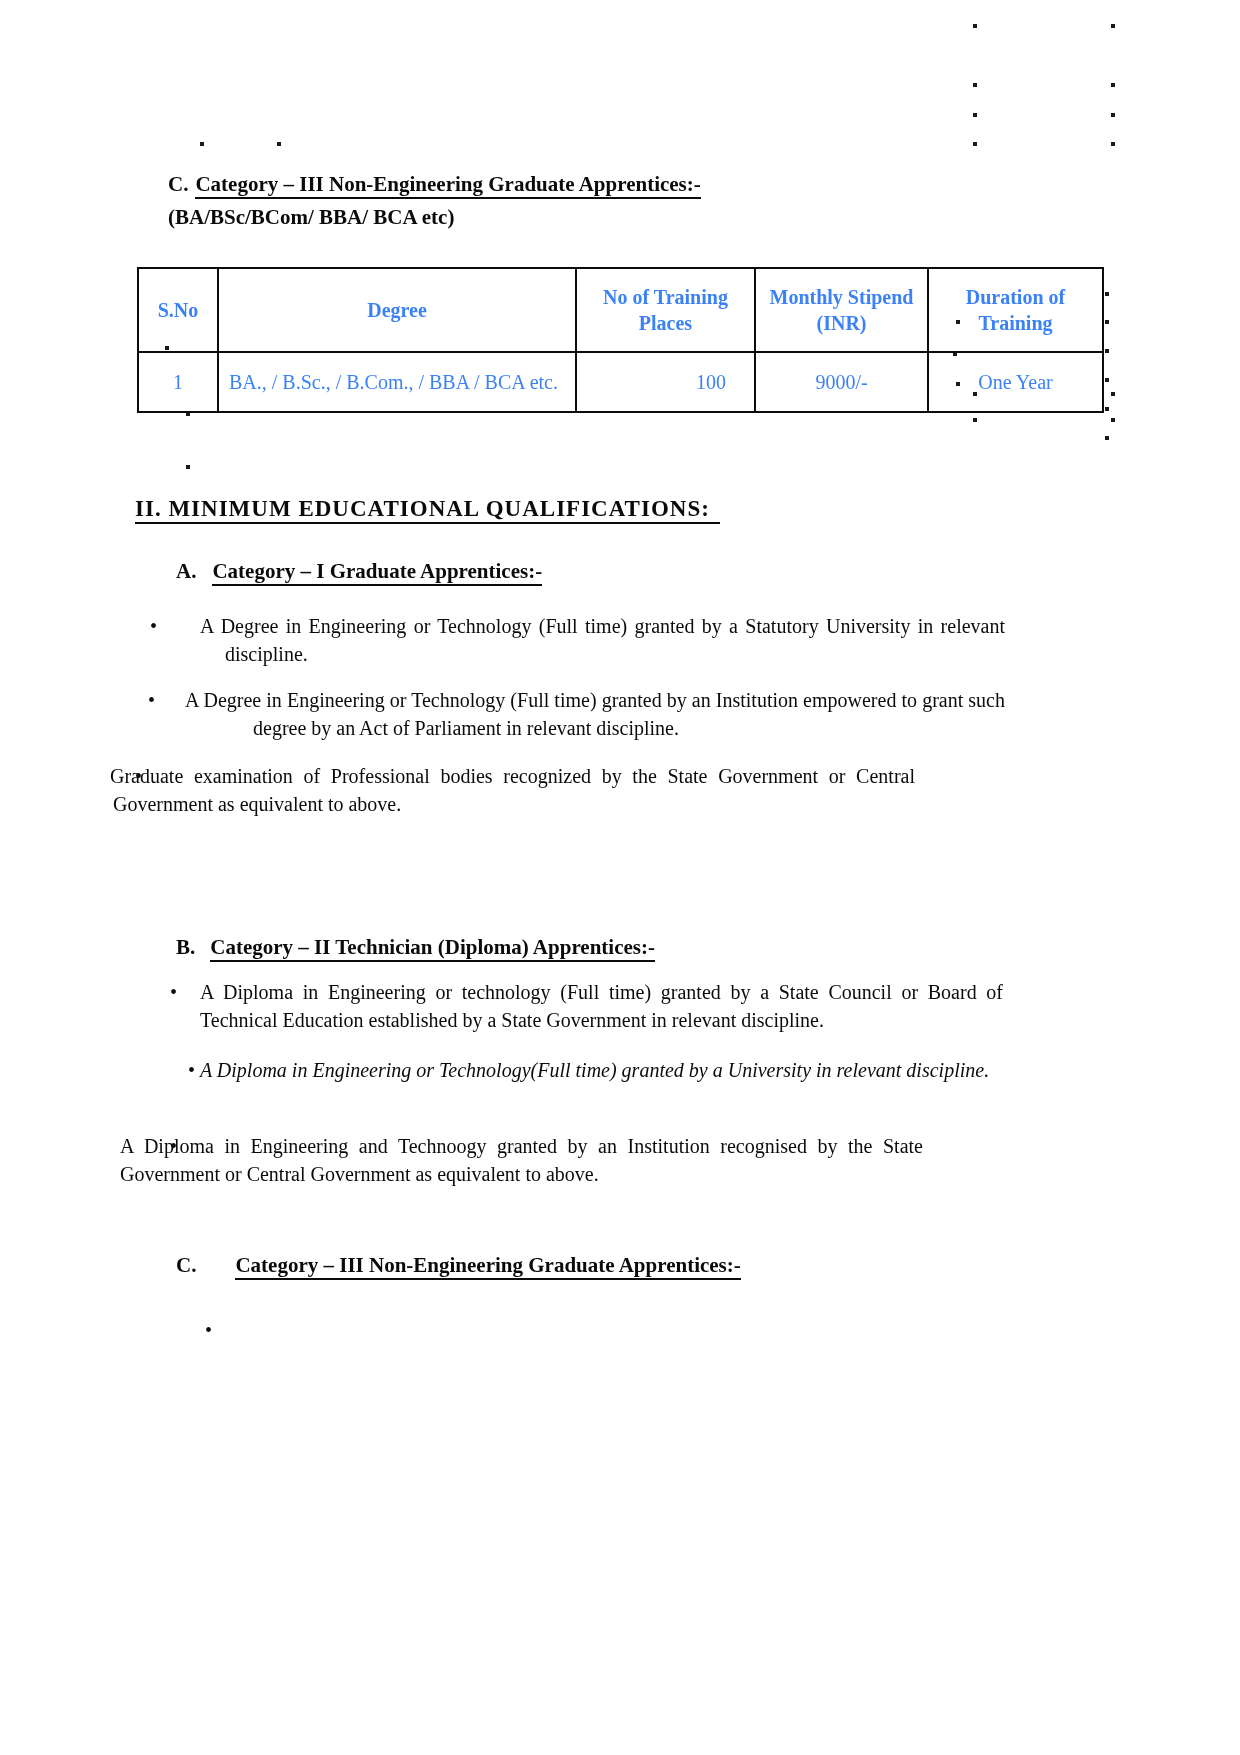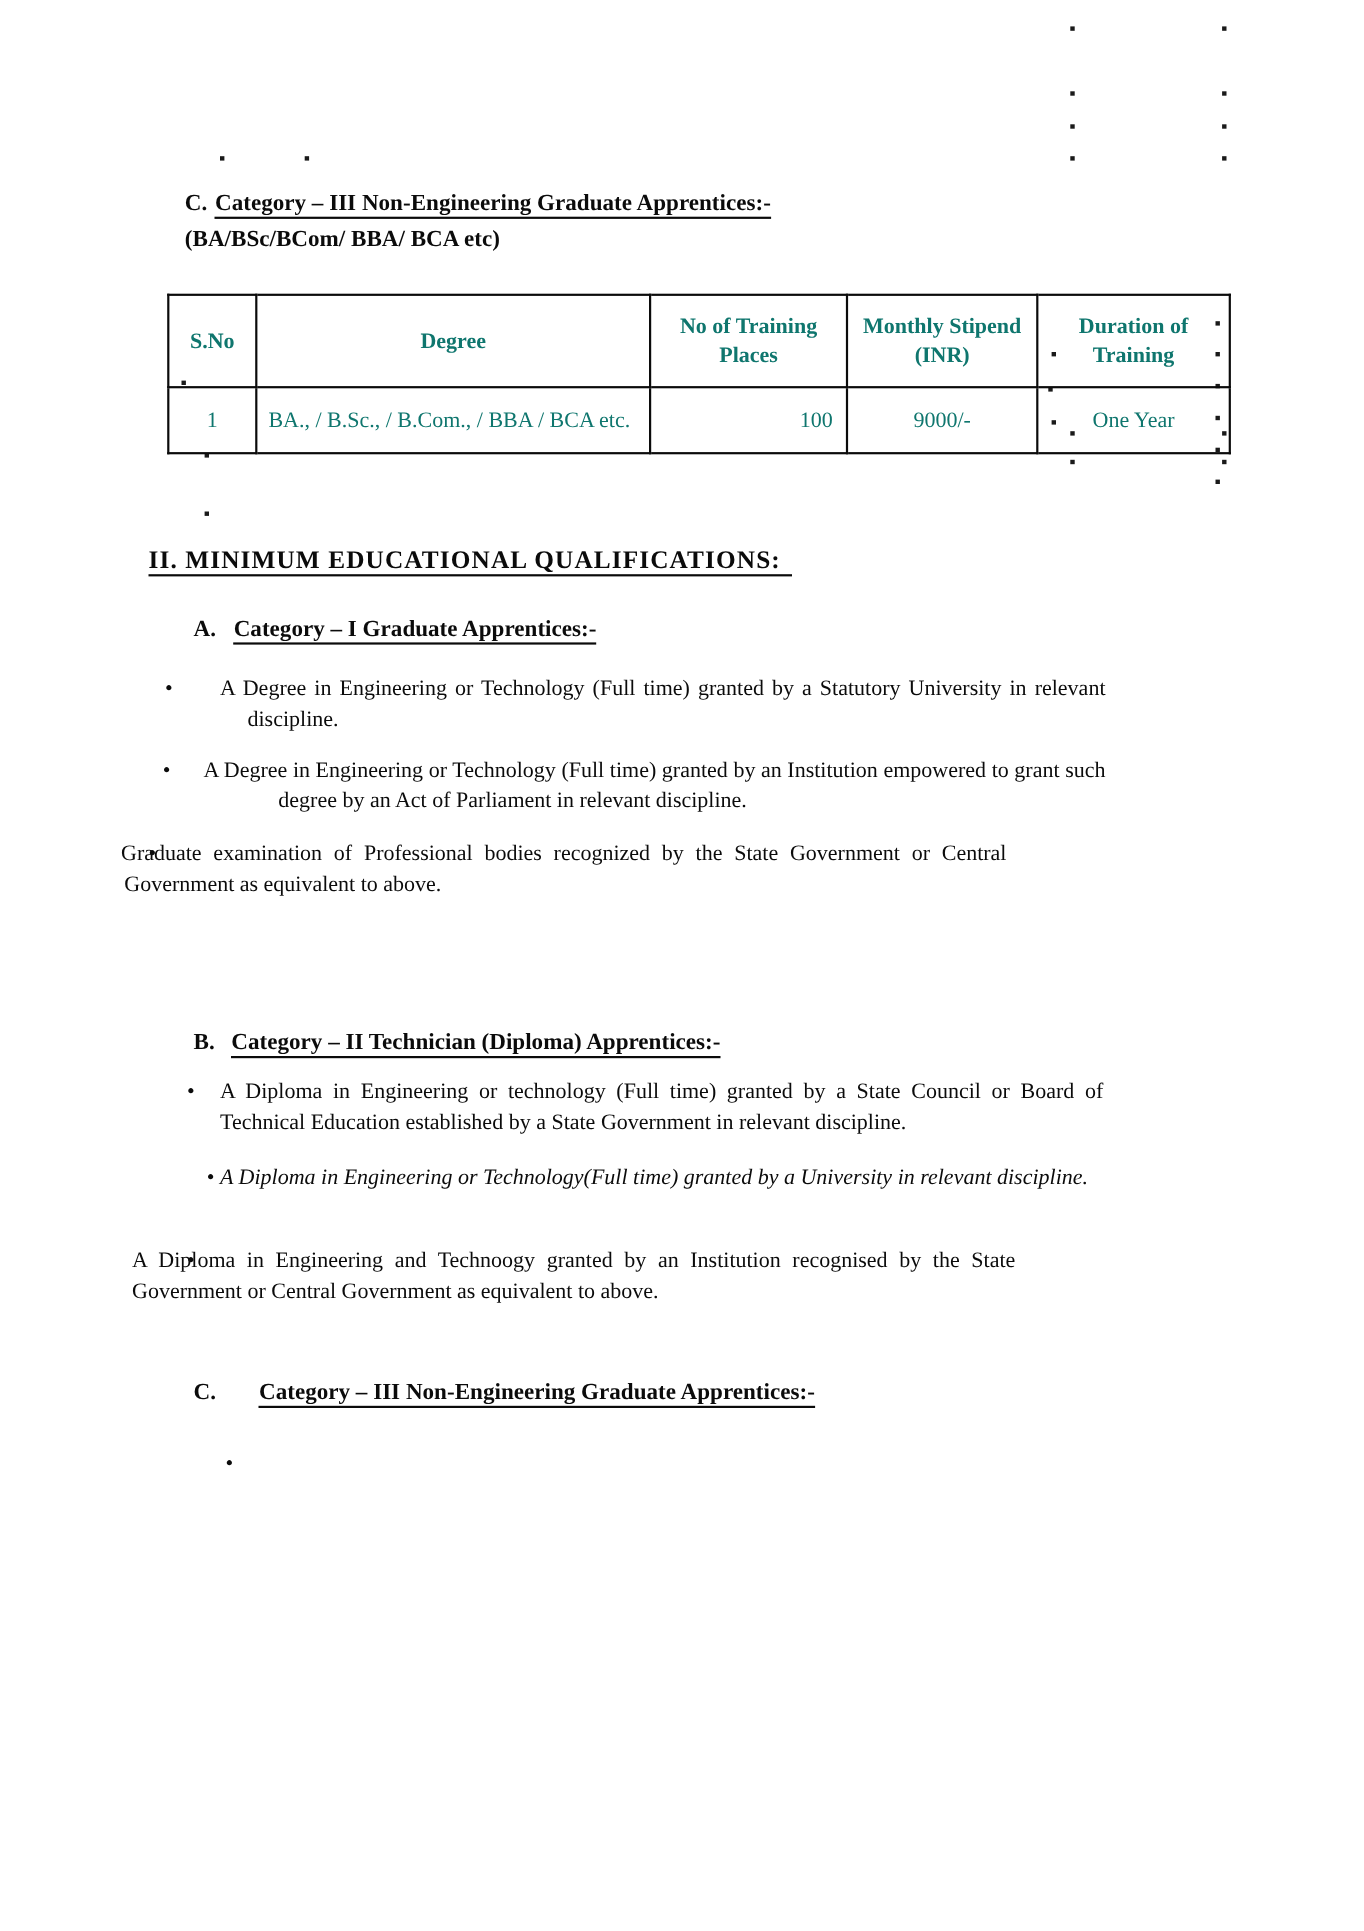--- a/index.html
+++ b/index.html
@@ -26,37 +26,37 @@
   .cat-heading .label{display:inline-block;}
   .cat-a{top:556px;left:176px;}
   .cat-a .label{margin-right:16px;}
   .cat-b{top:932px;left:176px;}
   .cat-b .label{margin-right:15px;}
   .cat-c{top:1250px;left:176px;}
   .cat-c .label{margin-right:39px;}
 
   
   table.apprentice{
-    position:absolute;top:267px;left:152px;
+    position:absolute;top:267px;left:137px;
     border-collapse:collapse;table-layout:fixed;width:965px;
-    font-size:20px;color:#0f766e;
+    font-size:20px;color:#3b82f6;
   }
   table.apprentice th, table.apprentice td{
     border:2px solid #0b0b0b;overflow:hidden;
   }
   table.apprentice th{
     font-weight:bold;text-align:center;vertical-align:middle;
     line-height:26px;height:82px;padding:0 4px;
   }
   table.apprentice td{
     vertical-align:middle;height:56px;line-height:26px;
   }
   td.c-sno{text-align:center;}
   td.c-degree{text-align:left;padding:0 10px;}
-  td.c-places{text-align:right;padding-right:12px;}
+  td.c-places{text-align:right;padding-right:28px;}
   td.c-stipend{text-align:center;font-family:Liberation Serif, serif;}
   td.c-duration{text-align:center;}
 
   
   .bullet{position:absolute;font-size:20px;line-height:28px;}
   .bullet .marker{position:absolute;top:0;}
   .bullet .btext{text-align:justify;}
   .b-a1{top:612px;left:0;width:1240px;}
   .b-a1 .marker{left:150px;}
   .b-a1 .btext{margin-left:225px;width:780px;text-indent:-25px;}

